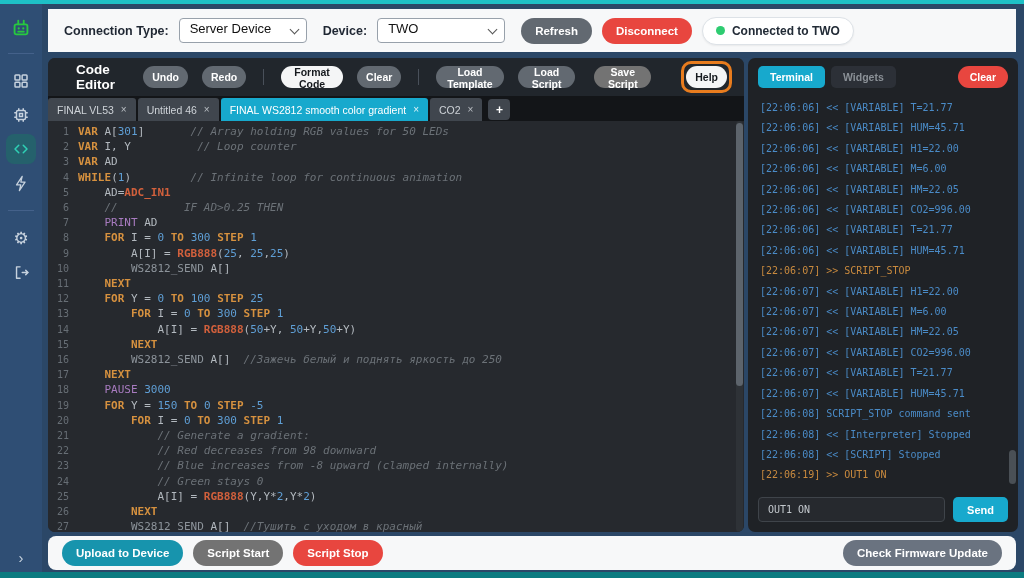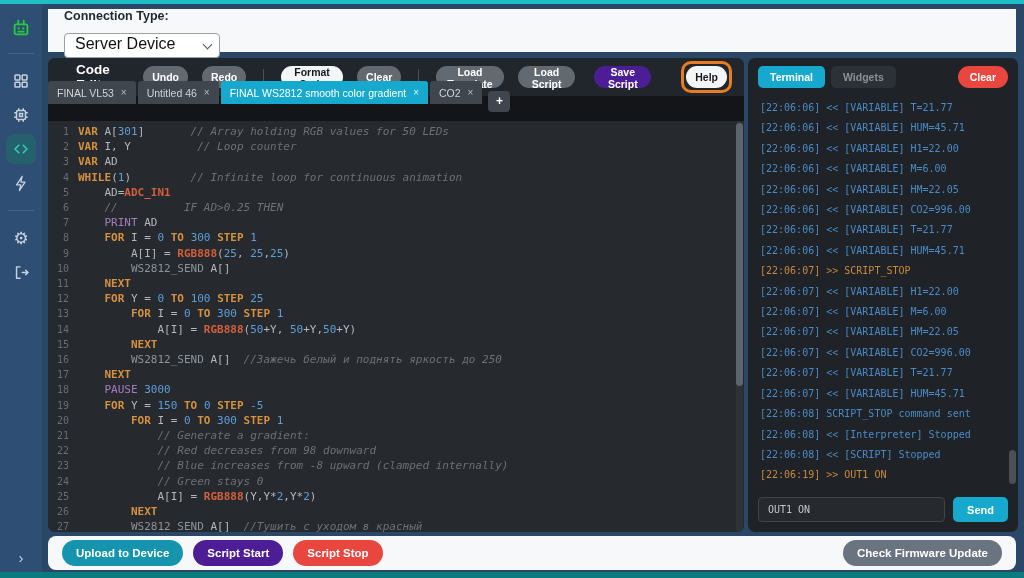--- a/index.html
+++ b/index.html
@@ -15,45 +15,45 @@
   .sb-div { width:26px; height:1px; background:#44618a; margin:10px 0; }
   .sb-btn { width:30px; height:30px; display:flex; align-items:center; justify-content:center; border-radius:8px; margin:2px 0; color:#c7d2de; cursor:pointer; }
   .sb-btn.active { background:#25616c; }
   .sb-btn svg { display:block; }
   .sb-gear { font-size:17px; line-height:1; color:#c7d2de; }
   .sb-collapse { position:absolute; bottom:6px; left:0; width:42px; text-align:center; color:#c7d2de; font-size:15px; cursor:pointer; }
 
   .app { position:absolute; left:42px; top:4px; right:0; bottom:6px; background:#2b4767; }
 
   
-  .conn-card { position:absolute; left:6px; top:5px; right:8px; height:43px; background:#f7f8f9; border-radius:0; display:flex; align-items:flex-start; padding:0 16px; gap:10px;flex-direction:column; }
+  .conn-card { position:absolute; left:6px; top:5px; right:8px; height:43px; background:#f7f8f9; border-radius:0; display:flex; align-items:center; padding:0 16px; gap:10px; }
   .conn-lbl { font-size:12.5px; font-weight:700; color:#1f2733; }
   .sel { position:relative; display:inline-block; }
-  .sel select { appearance:none; -webkit-appearance:none; background:#fff; border:1px solid #98a1ab; border-radius:4px; height:25px; padding:0 24px 4px 10px; font-size:16px; color:#111; font-family:"Liberation Sans",sans-serif; width:156px; }
+  .sel select { appearance:none; -webkit-appearance:none; background:#fff; border:1px solid #98a1ab; border-radius:4px; height:25px; padding:0 24px 4px 10px; font-size:13px; color:#111; font-family:"Liberation Sans",sans-serif; width:128px; }
   .sel::after { content:""; position:absolute; right:9px; top:8px; width:6px; height:6px; border-right:1.5px solid #555; border-bottom:1.5px solid #555; transform:rotate(45deg); pointer-events:none; }
   .btn { border:none; cursor:pointer; color:#fff; font-weight:700; font-family:"Liberation Sans",sans-serif; }
   .pill { border-radius:14px; height:26px; padding:0 14px; font-size:11.5px; }
   .gray { background:#626971; }
   .red  { background:#e8463f; }
-  .green{ background:#4c1d95; }
+  .green{ background:#737373; }
   .status-pill { display:flex; align-items:center; gap:7px; background:#fff; border:1px solid #dde2e7; border-radius:15px; height:28px; padding:0 13px; font-size:12px; font-weight:600; color:#222b36; box-shadow:0 1px 2px rgba(0,0,0,.06); }
   .status-dot { width:9px; height:9px; border-radius:50%; background:#2ecc71; }
 
   
   .editor-panel { position:absolute; left:6px; top:54px; width:696px; bottom:40px; border-radius:7px; overflow:hidden; background:#26292e; display:flex; flex-direction:column; }
   .ed-header { height:38px; background:#21262c; display:flex; align-items:center; padding:0 12px; flex:0 0 auto; }
   .ed-title { color:#fff; font-size:13.5px; font-weight:700; margin-right:auto;margin-left:16px; }
   .ed-actions { display:flex; align-items:center; gap:14px; }
   .ebtn { height:22px; border-radius:12px; padding:0 9px; font-size:10.5px; }
   .white { background:#f4f5f6; color:#15191e; }
   .vsep { width:1px; height:16px; background:#49505a; margin:0 3px; }
   .save-btn { margin-left:5px; }
   .help-wrap { border:3px solid #e87c1e; border-radius:10px; padding:2px; margin-left:16px; }
 
-  .tab-row { height:25px; background:#131518; display:flex; align-items:flex-end; gap:2px; padding:2px 0 17px 0; flex:0 0 auto; }
+  .tab-row { height:25px; background:#131518; display:flex; align-items:flex-end; gap:2px; padding:2px 0 0 0; flex:0 0 auto; }
   .tab { height:23px; display:flex; align-items:center; background:#40464e; color:#ced3d8; font-size:10.5px; padding:0 9px; border-radius:3px 3px 0 0; cursor:pointer; white-space:nowrap; }
   .tab.active { background:#17a9cd; color:#fff; }
   .tab-x { margin-left:7px; font-size:10px; opacity:.85; }
   .tab-add { height:21px; width:22px; margin-left:4px; background:#40464e; color:#fff; border-radius:4px; font-size:12px; align-self:center; }
 
   .code-wrap { position:relative; flex:1; overflow:hidden; background:#26292e; }
   .code-lines { padding-top:3px; font-family:"DejaVu Sans Mono",monospace; font-size:11px; line-height:15.2px; }
   .cl { display:flex; }
   .ln { width:30px; flex:0 0 30px; text-align:right; padding-right:9px; color:#676e75; font-size:10px; }
   .ct { white-space:pre; }

